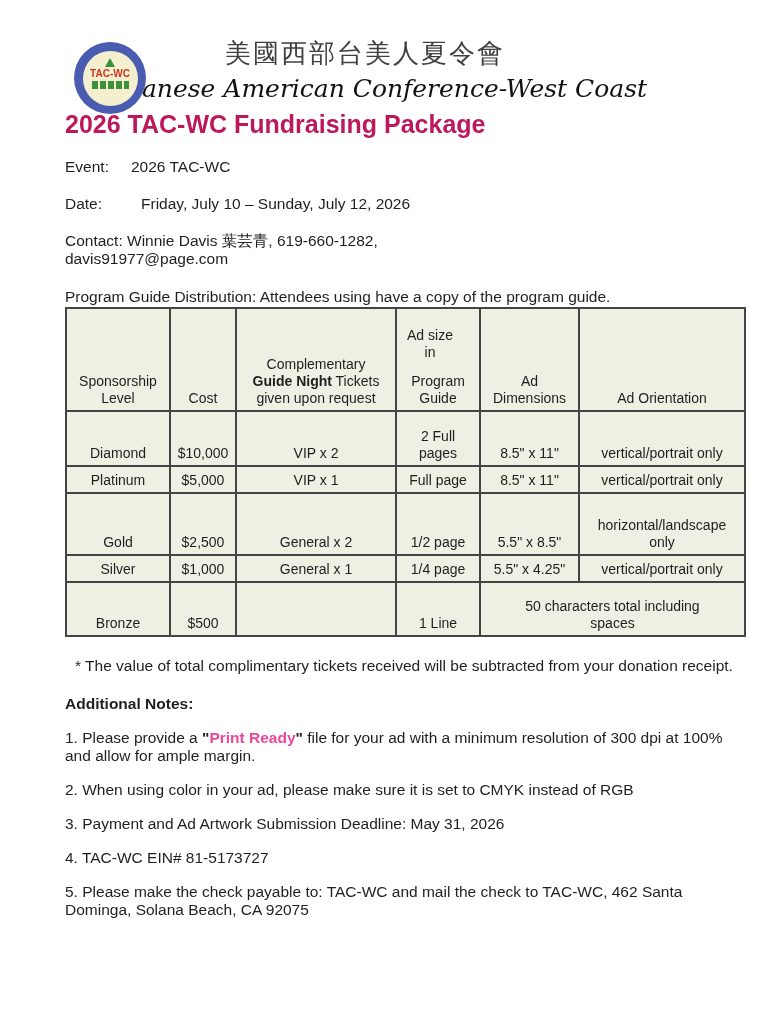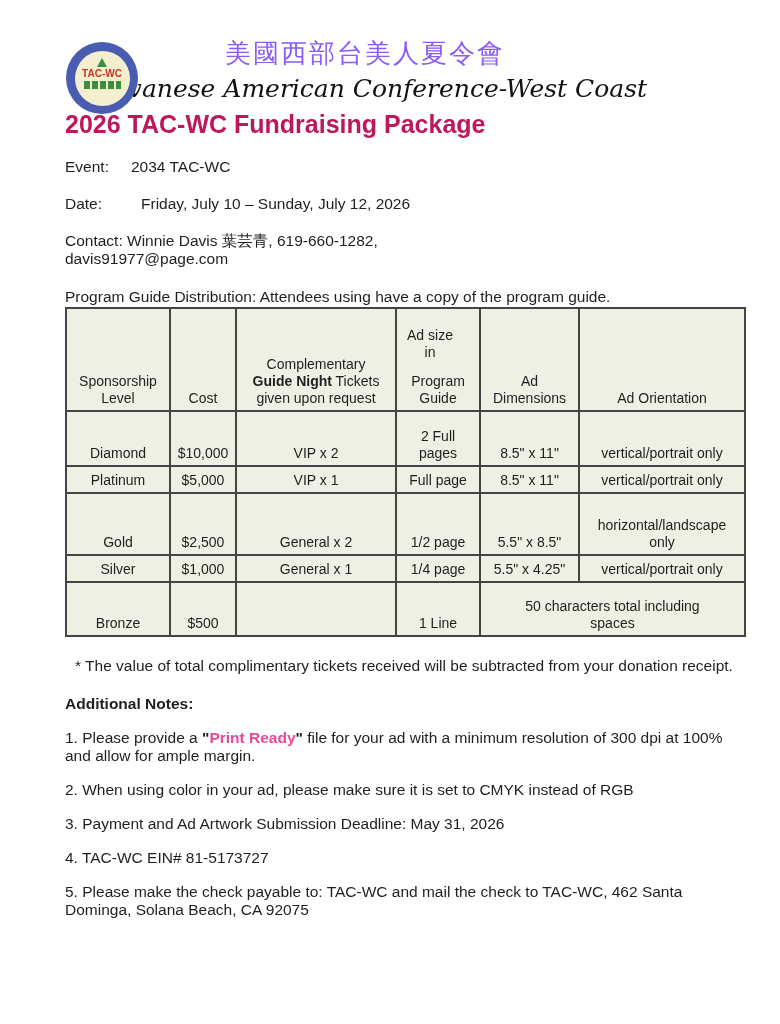--- a/index.html
+++ b/index.html
@@ -11,21 +11,21 @@
     background:#ffffff;
     font-family:"Liberation Sans", sans-serif;
     color:#1f1f1f;
     overflow:hidden;
   }
   .content { padding:36px 33px 0 65px; }
 
   
   .header-block { position:relative; min-height:104px; }
   .logo {
-    position:absolute; left:1px; top:6px;
+    position:absolute; left:9px; top:6px;
     width:72px; height:72px; border-radius:50%;
     background:#4a5cb0;
     display:flex; align-items:center; justify-content:center;
   }
   .logo-inner {
     width:55px; height:55px; border-radius:50%;
     background:#f4f0cf; text-align:center; overflow:hidden;
   }
   .logo-tree {
     width:0; height:0; margin:7px auto 1px;
@@ -34,21 +34,21 @@
   }
   .logo-text { color:#cc3322; font-weight:bold; font-size:10px; line-height:11px; letter-spacing:0; }
   .logo-bars {
     height:8px; margin:2px 9px 0;
     background:repeating-linear-gradient(90deg,#3d8f3d 0 6px,#f4f0cf 6px 8px);
   }
   .titles { width:600px; text-align:center; }
   .title-zh {
     font-family:"DejaVu Serif", serif;
     font-size:26px; line-height:34px; font-weight:normal;
-    letter-spacing:2px; color:#8b5cf6;
+    letter-spacing:2px; color:#404040;
   }
   .title-en {
     font-family:"DejaVu Serif", serif;
     font-style:italic; font-size:25px; line-height:38px; color:#111;
   }
   .title-main {
     text-align:left; width:100%;
     font-size:25px; line-height:24px; font-weight:bold; color:#be185d;
     margin-top:4px;
   }
@@ -105,21 +105,21 @@
           <div class="logo-bars"></div>
         </div>
       </div>
       <div class="titles">
         <div class="title-zh">美國西部台美人夏令會</div>
         <div class="title-en">Taiwanese American Conference-West Coast</div>
       </div>
       <div class="title-main">2026 TAC-WC Fundraising Package</div>
     </div>
 
-    <p class="para mt18"><span class="lbl lbl-event">Event:</span><span>2034 TAC-WC</span></p>
+    <p class="para mt18"><span class="lbl lbl-event">Event:</span><span>2026 TAC-WC</span></p>
 
 
     <p class="para mt19"><span class="lbl lbl-date">Date:</span><span>Friday, July 10 – Sunday, July 12, 2026</span></p>
 
     <p class="para mt19"><span>Contact: Winnie Davis 葉芸青, 619-660-1282,</span><br><span>davis91977@page.com</span></p>
 
     <p class="para mt20">Program Guide Distribution: Attendees using have a copy of the program guide.</p>
 
     <table class="sponsor">
       <colgroup>

